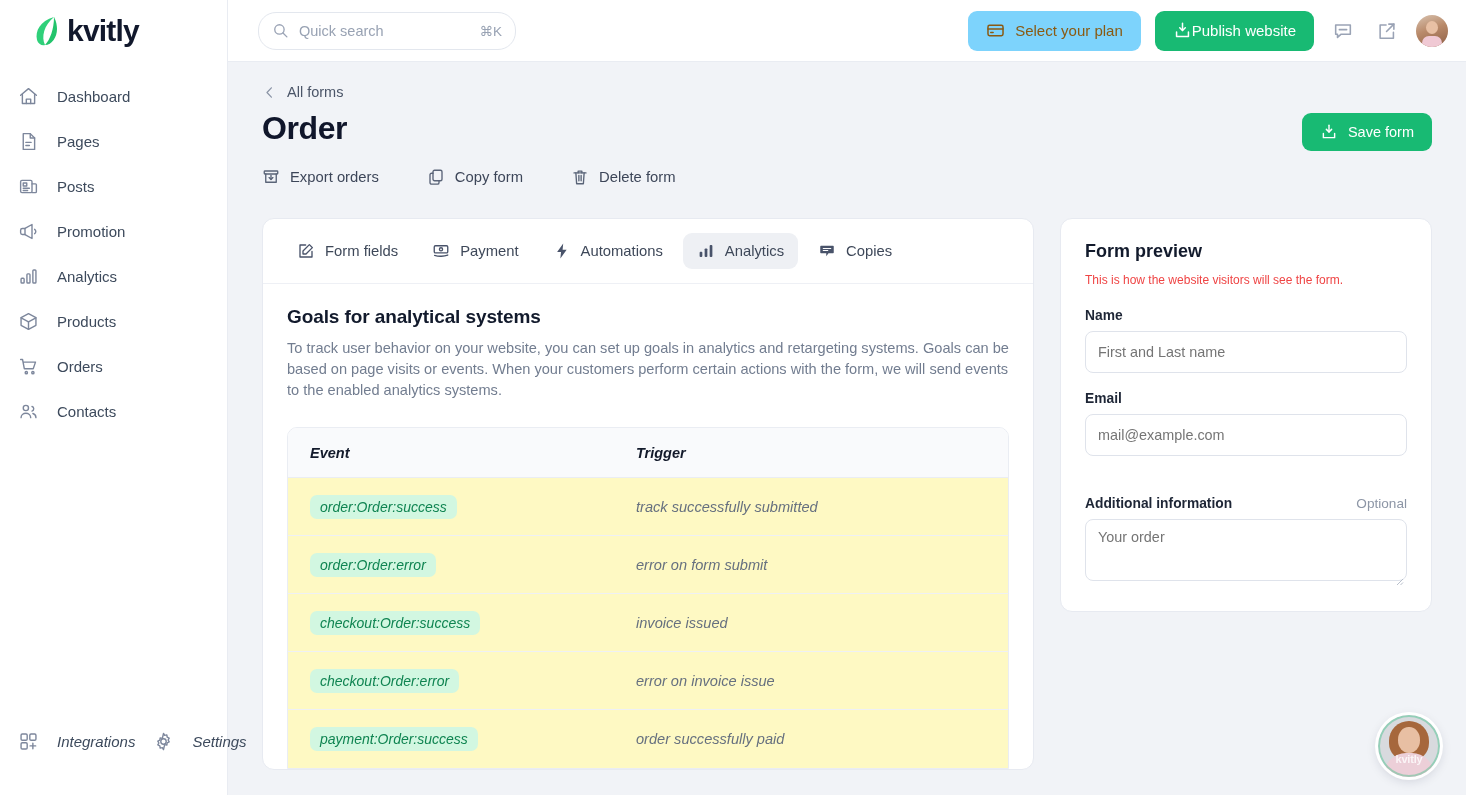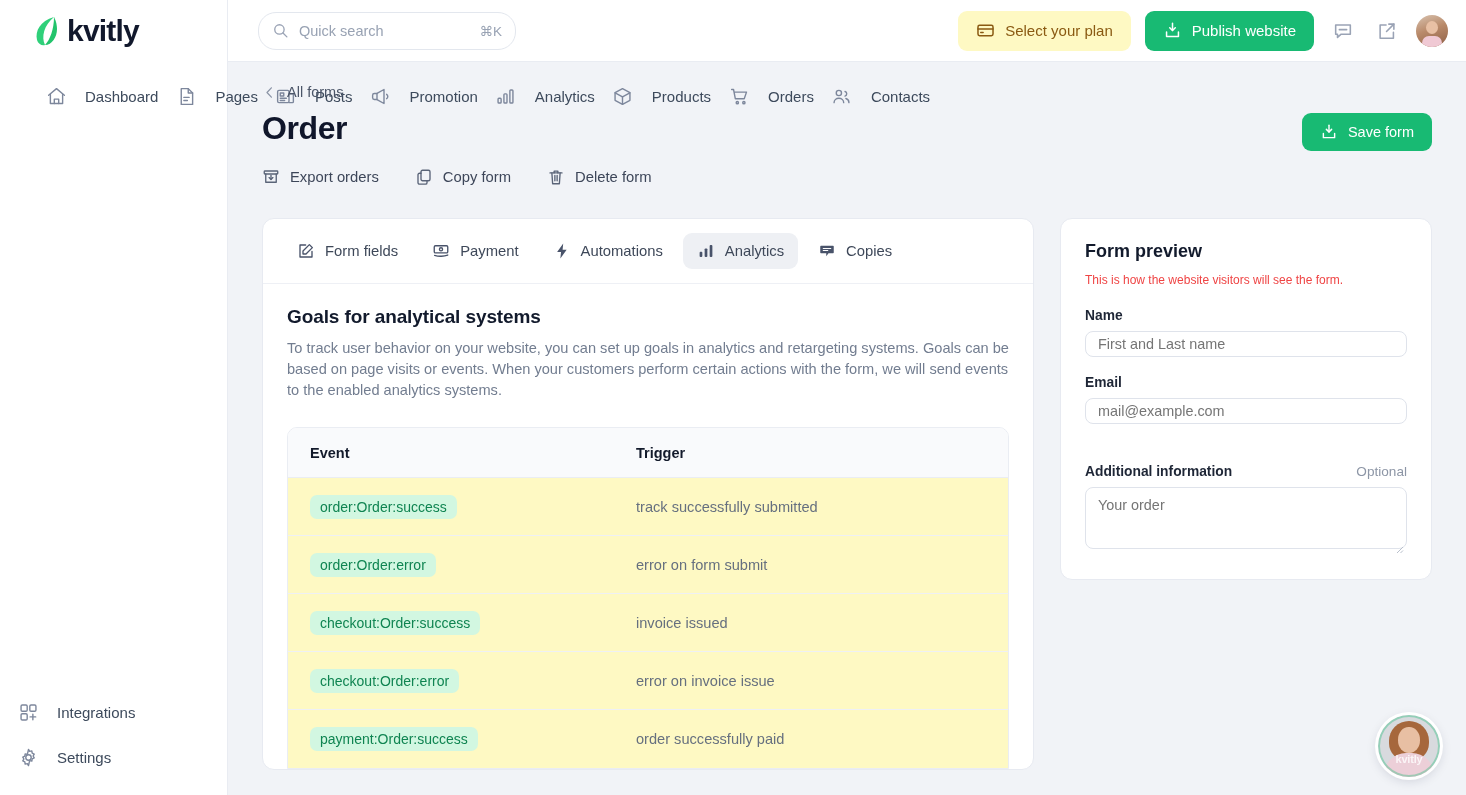--- a/index.html
+++ b/index.html
@@ -15,51 +15,51 @@
   
   .sidebar{
     width:228px;height:795px;background:#ffffff;
     display:flex;flex-direction:column;flex:0 0 228px;
     border-right:1px solid #e9ecf2;
   }
   .logo-wrap{height:62px;display:flex;align-items:center;padding-left:34px;gap:9px;}
   .leaf{width:24px;height:32px;position:relative;flex:0 0 24px;}
   .leaf svg{display:block;}
   .logo-text{font-size:30px;font-weight:700;color:#11182c;letter-spacing:-0.8px;}
-  .nav{margin-top:12px;display:flex;flex-direction:row;margin-left:28px;}
+  .nav{margin-top:12px;display:flex;flex-direction:column;}
   .nav-item{
     display:flex;align-items:center;gap:18px;height:45px;
     padding-left:17px;cursor:pointer;color:#3f4b5e;
   }
   .nav-label{font-size:15px;color:#3d4a5c;}
   .nav-ico{width:22px;height:22px;flex:0 0 22px;display:flex;align-items:center;justify-content:center;color:#7d879c;}
-  .nav-bottom{margin-top:auto;padding-bottom:15px;display:flex;flex-direction:column;}
+  .nav-bottom{margin-top:auto;padding-bottom:31px;display:flex;flex-direction:row;font-style:italic;}
 
   
   .main{flex:1;display:flex;flex-direction:column;min-width:0;}
 
   .topbar{
     height:62px;background:#ffffff;display:flex;align-items:center;
     padding:0 18px 0 30px;gap:14px;border-bottom:1px solid #e9ecf2;
   }
   .search{
     width:258px;height:38px;border:1px solid #e3e7ee;border-radius:18px;
     display:flex;align-items:center;padding:0 13px;gap:10px;background:#fff;
   }
   .search-ph{font-size:14.5px;color:#98a2b3;flex:1;}
   .kbd{font-size:13.5px;color:#98a2b3;}
   .spacer{flex:1;}
   .btn-plan{
-    height:40px;background:#fef9c3;color:#8a5a12;border:none;border-radius:9px;
+    height:40px;background:#7dd3fc;color:#8a5a12;border:none;border-radius:9px;
     display:flex;align-items:center;gap:10px;padding:0 18px;font-size:15px;
     font-weight:400;cursor:pointer;font-family:inherit;margin-left:14px;
   }
   .btn-publish{
     height:40px;background:#18ba73;color:#ffffff;border:none;border-radius:9px;
-    display:flex;align-items:center;gap:10px;padding:0 18px;font-size:15px;
+    display:flex;align-items:center;padding:0 18px;font-size:15px;
     cursor:pointer;font-family:inherit;
   }
   .icon-btn{width:30px;height:30px;display:flex;align-items:center;justify-content:center;color:#9aa3b5;cursor:pointer;}
   .avatar{
     width:32px;height:32px;border-radius:50%;overflow:hidden;cursor:pointer;
     background:linear-gradient(160deg,#d9c3b0 0%,#b98a6a 45%,#8d5f45 100%);
     position:relative;flex:0 0 32px;
   }
   .avatar::after{
     content:"";position:absolute;left:6px;right:6px;bottom:0;height:11px;
@@ -78,21 +78,21 @@
   .crumb-text{font-size:14.5px;color:#4b5568;}
 
   .title-row{display:flex;align-items:flex-start;margin-top:10px;}
   .page-title{font-size:32px;font-weight:700;color:#10162b;letter-spacing:-0.4px;}
   .btn-save{
     margin-left:auto;height:38px;background:#18ba73;color:#fff;border:none;border-radius:9px;
     display:flex;align-items:center;gap:10px;padding:0 18px;font-size:14.5px;cursor:pointer;
     font-family:inherit;margin-top:3px;
   }
 
-  .actions{display:flex;align-items:flex-start;gap:36px;margin-top:17px;}
+  .actions{display:flex;align-items:flex-start;gap:48px;margin-top:17px;}
   .action{display:flex;align-items:center;gap:10px;cursor:pointer;}
   .action-ico{color:#5a6478;display:flex;}
   .action-label{font-size:14.8px;color:#3d4659;}
 
   .cols{display:flex;gap:26px;margin-top:32px;align-items:flex-start;}
   .col-left{flex:1;min-width:0;}
   .col-right{width:372px;flex:0 0 372px;}
 
   .card{background:#fff;border:1px solid #e7eaf1;border-radius:12px;}
 
@@ -101,21 +101,21 @@
     display:flex;align-items:center;gap:10px;height:36px;padding:0 14px;border-radius:9px;
     cursor:pointer;color:#3e4859;font-size:14.8px;
   }
   .tab .t-ico{color:#49536a;display:flex;}
   .tab.active{background:#eef0f4;}
 
   .panel{padding:22px 24px 0 24px;}
   .sec-title{font-size:19px;font-weight:700;color:#121a2c;letter-spacing:-0.1px;}
   .sec-desc{font-size:14.6px;line-height:21px;color:#727d90;margin-top:10px;max-width:730px;}
 
-  .table{margin-top:26px;border:1px solid #eaedf3;border-top-left-radius:10px;border-top-right-radius:10px;overflow:hidden;}
+  .table{margin-top:26px;border:1px solid #eaedf3;border-top-left-radius:10px;border-top-right-radius:10px;overflow:hidden;font-style:italic;}
   .thead{display:flex;background:#f9fafc;height:50px;align-items:center;border-bottom:1px solid #eaedf3;}
   .th{font-size:14.5px;font-weight:700;color:#131a2b;}
   .c1{width:348px;padding-left:22px;flex:0 0 348px;}
   .c2{flex:1;}
   .trow{display:flex;align-items:center;height:58px;border-bottom:1px solid #eef0f5;background:#fef9c3;}
   .trow:last-child{border-bottom:none;}
   .badge{
     display:inline-block;background:#d2f7e1;color:#0f8451;border-radius:7px;
     padding:5px 10px;font-size:14px;line-height:1;
   }
@@ -123,21 +123,21 @@
 
   
   .prev{padding:22px 24px 26px 24px;}
   .prev-title{font-size:18px;font-weight:700;color:#121a2c;}
   .prev-sub{font-size:12px;line-height:20px;color:#ef4444;margin-top:8px;}
   .field{margin-top:18px;}
   .flabel-row{display:flex;align-items:baseline;}
   .flabel{font-size:13.8px;font-weight:700;color:#1e2636;}
   .foptional{margin-left:auto;font-size:13.6px;color:#8d96a6;font-weight:400;margin-top:22px;}
   .finput{
-    margin-top:8px;width:100%;height:26px;border:1px solid #dfe3eb;border-radius:8px;
+    margin-top:8px;width:100%;height:42px;border:1px solid #dfe3eb;border-radius:8px;
     background:#fff;padding:0 12px;font-size:14.4px;color:#9aa3b2;font-family:inherit;
     display:flex;align-items:center;
   }
   .ftextarea{
     margin-top:8px;width:100%;height:62px;border:1px solid #dfe3eb;border-radius:8px;
     background:#fff;padding:9px 12px;font-size:14.4px;color:#9aa3b2;font-family:inherit;
     position:relative;resize:none;overflow:hidden;
   }
   .resize-h{position:absolute;right:3px;bottom:3px;width:10px;height:10px;color:#b9c0cc;}
 

